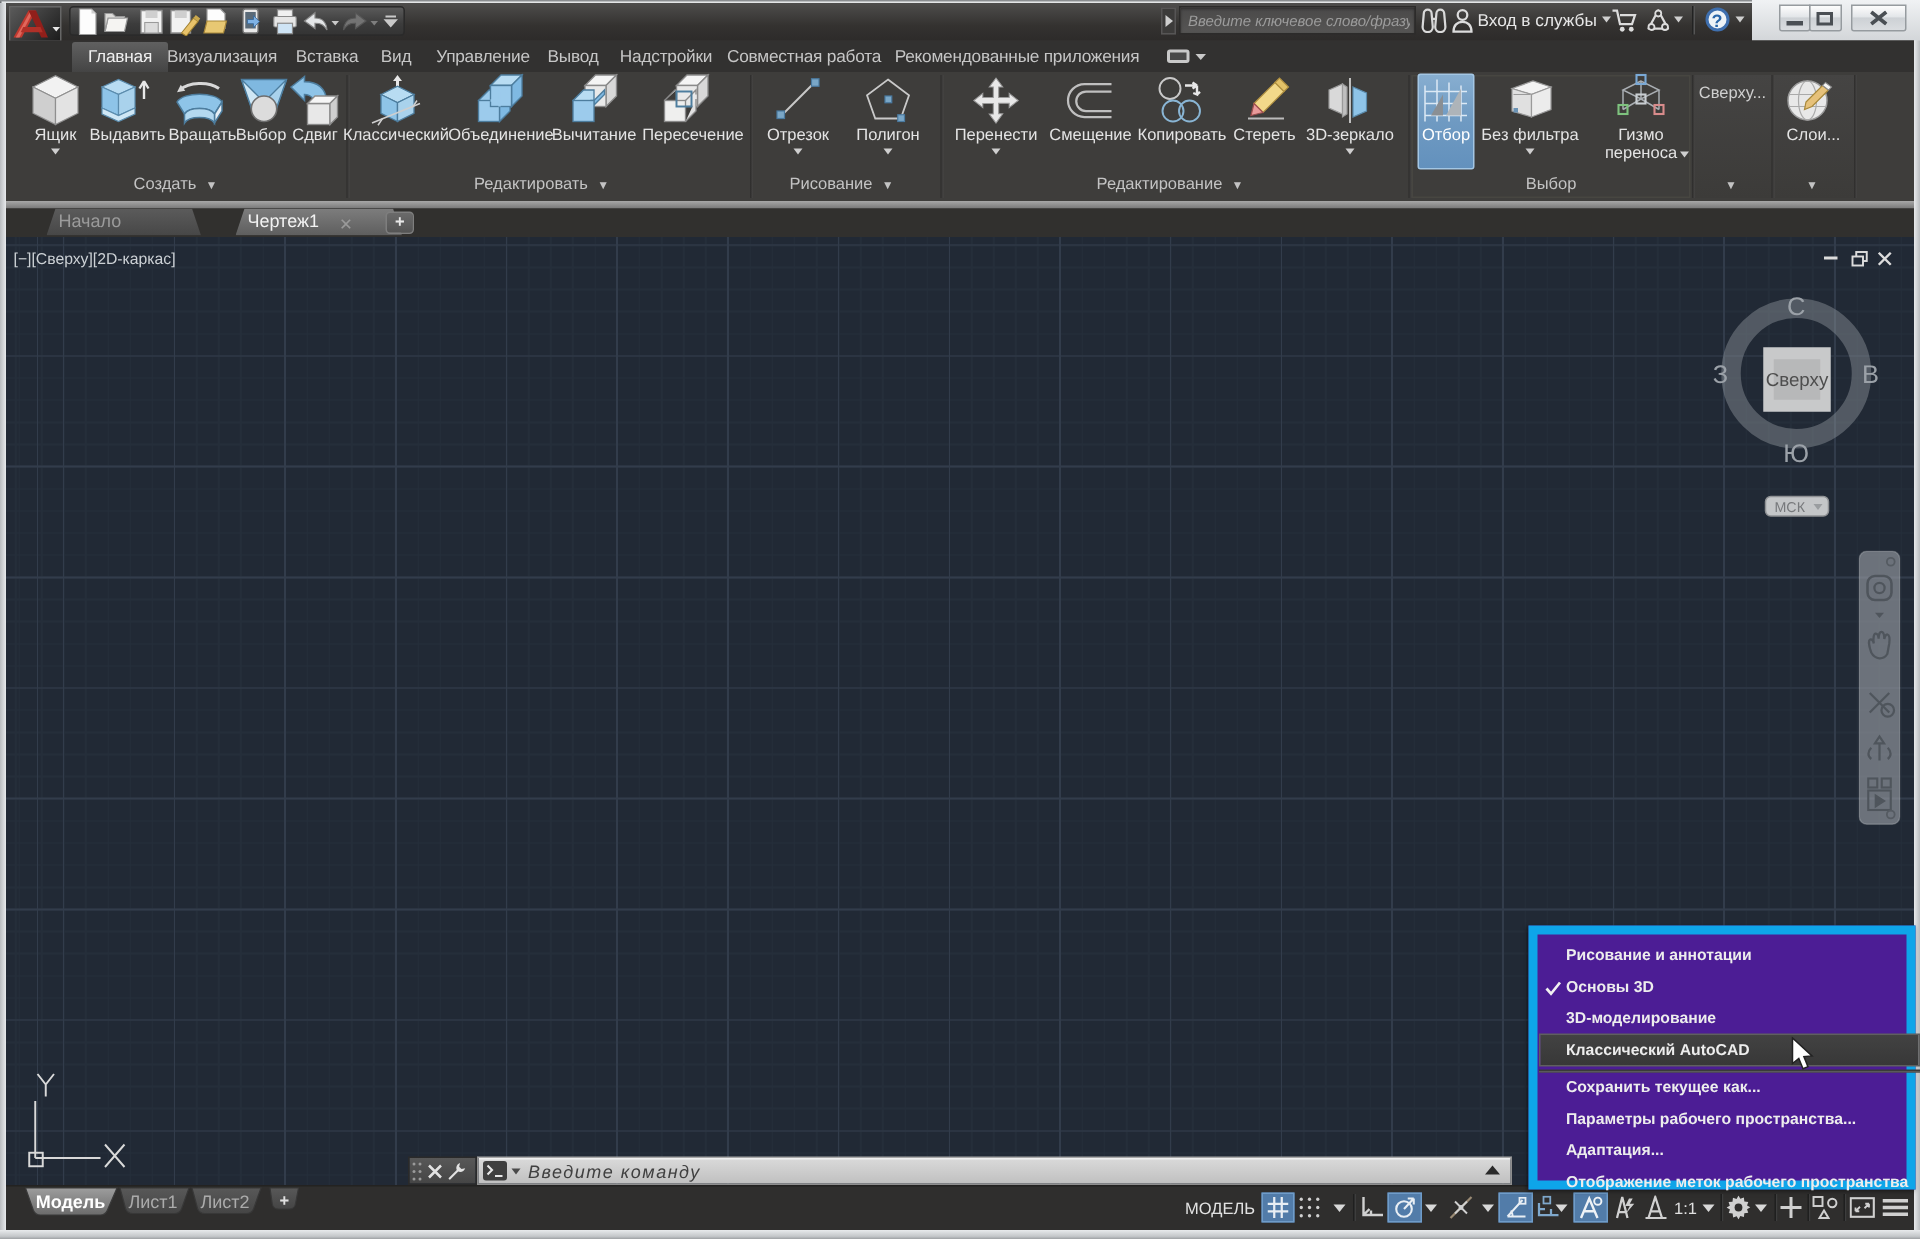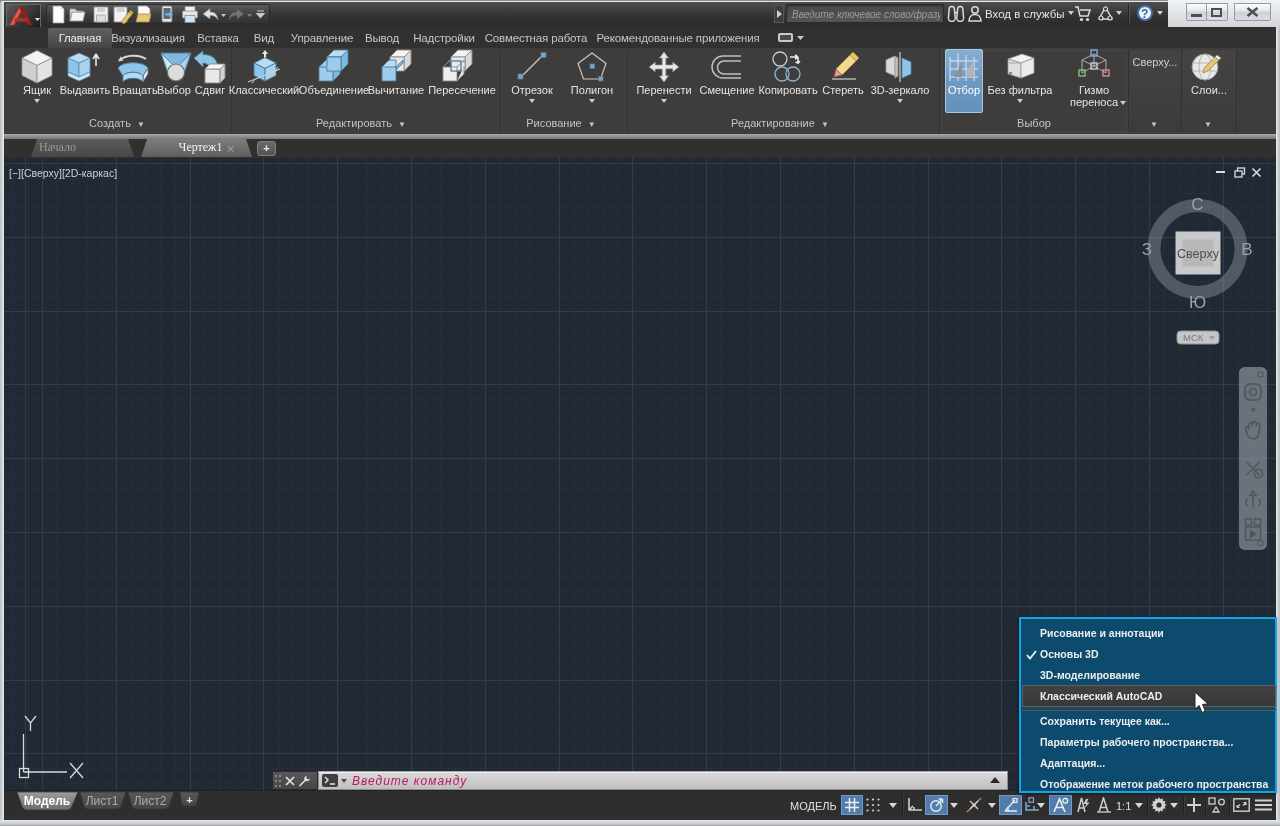--- a/index.html
+++ b/index.html
@@ -25,41 +25,41 @@
 
 #ribbon{left:4px;top:48px;width:1272px;height:86px;background:#3e3d3b;}
 .psep{position:absolute;top:2px;width:2px;height:82px;background:linear-gradient(90deg,#2c2b2a,#474645);}
 .plabel{position:absolute;top:69px;transform:translateX(-50%);color:#c3c3c3;font-size:11px;white-space:nowrap;}
 .blabel{position:absolute;top:36px;transform:translateX(-50%);color:#e4e4e4;font-size:11px;white-space:nowrap;}
 .bicon{position:absolute;transform:translateX(-50%);}
 .ddown{position:absolute;transform:translateX(-50%);width:0;height:0;border-left:3.5px solid transparent;border-right:3.5px solid transparent;border-top:4px solid #cfcfcf;}
 #groove{left:4px;top:134px;width:1272px;height:5px;background:linear-gradient(#a7a7a7,#787878);}
 
 #filetabs{left:4px;top:139px;width:1272px;height:19px;background:#31302e;}
-.ftab{position:absolute;top:0;height:18px;font-size:12px;text-align:center;font-family:Liberation Serif, serif;}
+.ftab{position:absolute;top:0;height:18px;font-size:12px;text-align:center;}
 
 #viewport{left:4px;top:158px;width:1272px;height:632px;background:#212935;
  background-image:
   repeating-linear-gradient(90deg,#323c4b 0,#323c4b 1px,transparent 1px,transparent 73.8px),
   repeating-linear-gradient(180deg,#323c4b 0,#323c4b 1px,transparent 1px,transparent 73.8px),
   repeating-linear-gradient(90deg,#252e3a 0,#252e3a 1px,transparent 1px,transparent 14.76px),
   repeating-linear-gradient(180deg,#252e3a 0,#252e3a 1px,transparent 1px,transparent 14.76px);
  background-position:38px 0,0 5px,8.5px 0,0 5px;}
 #vplabel{left:9px;top:167px;color:#ccd1d5;font-size:10.5px;font-weight:normal;letter-spacing:0px;}
 
 #cmdgrip{left:272px;top:771px;width:46px;height:19px;background:linear-gradient(#585858,#454545);border:1px solid #2a2a2a;box-sizing:border-box;}
 #cmdbar{left:318px;top:771px;width:690px;height:19px;background:linear-gradient(#dadada,#c0c0c0);border:1px solid #8e8e8e;border-top-color:#a8a8a8;box-shadow:inset 0 1px 0 #efefef;box-sizing:border-box;}
-#cmdtext{left:352px;top:774px;color:#be185d;font-size:12px;font-style:italic;letter-spacing:1px;}
+#cmdtext{left:352px;top:774px;color:#404040;font-size:12px;font-style:italic;letter-spacing:1px;}
 
 #statusband{left:4px;top:790px;width:1272px;height:30px;background:#2f2e2d;border-top:1px solid #232221;box-sizing:border-box;}
 .sbtn{position:absolute;top:795px;height:20px;box-sizing:border-box;}
 .sbsep{position:absolute;top:796px;width:1px;height:18px;background:#1f1f1f;border-right:1px solid #3d3d3d;}
 .sdd{position:absolute;width:0;height:0;border-left:4px solid transparent;border-right:4px solid transparent;border-top:5px solid #d8d8d8;}
 
-#ctxmenu{left:1019px;top:617px;width:258px;height:176px;background:#0c4a6e;border:2px solid #0ea5e9;box-shadow:-1px 1px 3px rgba(0,0,0,0.5);box-sizing:border-box;}
+#ctxmenu{left:1019px;top:617px;width:258px;height:176px;background:#4c1d95;border:6px solid #0ea5e9;box-shadow:-1px 1px 3px rgba(0,0,0,0.5);box-sizing:border-box;}
 .mi{position:absolute;left:19px;color:#ededed;font-size:10.5px;font-weight:bold;white-space:nowrap;}
 </style>
 </head>
 <body>
 <div id="stage">
 <div class="abs" id="appdark"></div>
 <div class="abs" id="frame-top"></div>
     <div class="abs" style="left:0;top:0;width:1px;height:826px;background:#6a6d70"></div>
     <div class="abs" style="left:0;top:0;width:1280px;height:1px;background:#8a8d90"></div>
 <div class="abs" id="frame-left"></div>
@@ -367,21 +367,21 @@
   <ellipse cx="17" cy="17" rx="6" ry="13" fill="none" stroke="#aaa" stroke-width="0.8"></ellipse>
   <path d="M4.5 13 h25 M4.5 21 h25" stroke="#aaa" stroke-width="0.8" fill="none"></path>
   <path d="M16 18 L27 7 l4 3 L20 21 l-5 2 z" fill="#e6c17a" stroke="#a8883a" stroke-width="0.8"></path>
   <path d="M27 7 l2-2 l4 3 l-2 2 z" fill="#f5f5f5" stroke="#8a8a8a" stroke-width="0.7"></path>
       </svg>
  <div class="blabel" style="left:1205px">Слои...</div>
 </div>
 <div class="abs" id="groove"></div>
 <div class="abs" id="filetabs">
  <div class="ftab" style="left:27px;width:103px;background:linear-gradient(#5b5b5b,#474747);color:#9b9b9b;border-radius:5px 5px 0 0;clip-path:polygon(0 100%,6px 0,97px 0,103px 100%);line-height:17px;text-align:left;padding-left:8px;box-sizing:border-box">Начало</div>
- <div class="ftab" style="left:137px;width:111px;background:linear-gradient(#7d7d7d,#5e5e5e);color:#f2f2f2;border-radius:5px 5px 0 0;clip-path:polygon(0 100%,6px 0,105px 0,111px 100%);line-height:17px;text-align:center;padding-left:8px;box-sizing:border-box">Чертеж1</div>
+ <div class="ftab" style="left:153px;width:111px;background:linear-gradient(#7d7d7d,#5e5e5e);color:#f2f2f2;border-radius:5px 5px 0 0;clip-path:polygon(0 100%,6px 0,105px 0,111px 100%);line-height:17px;text-align:left;padding-left:8px;box-sizing:border-box">Чертеж1</div>
  <div class="abs" style="left:222px;top:4px;font-size:11px;color:#9a9a9a">✕</div>
  <div class="abs" style="left:253px;top:2px;width:19px;height:15px;background:linear-gradient(#6a6a6a,#545454);border:1px solid #7e7e7e;border-radius:3px;box-sizing:border-box;color:#e8e8e8;font-size:11px;font-weight:bold;text-align:center;line-height:13px">+</div>
 </div>
 
 <div class="abs" id="viewport"></div>
 <div class="abs" id="vplabel">[−][Сверху][2D-каркас]</div>
 
 <div class="abs" style="left:1216px;top:171px;width:9px;height:2px;background:#dcdcdc"></div>
 <svg class="abs" style="left:1234px;top:167px" width="12" height="11" viewBox="0 0 12 11">
  <rect x="3.5" y="1" width="7" height="6" fill="none" stroke="#dcdcdc" stroke-width="1.3"></rect>

